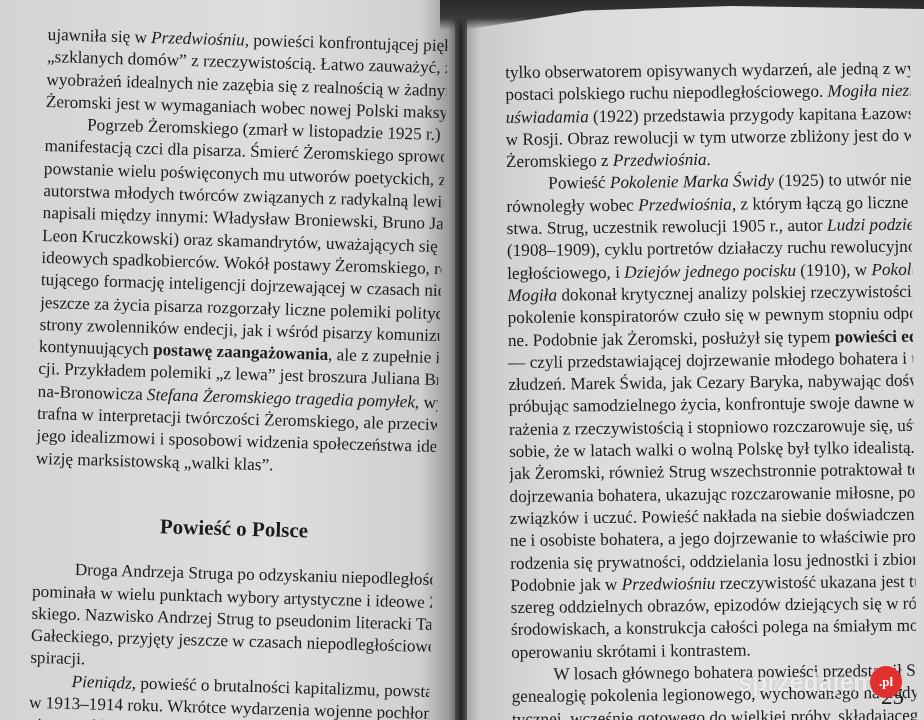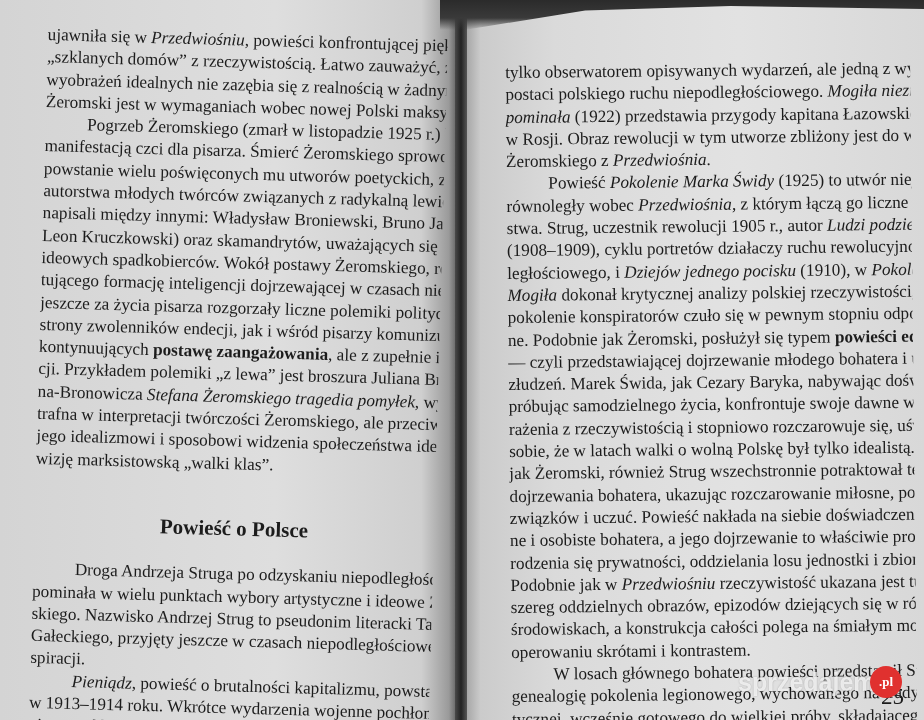--- a/index.html
+++ b/index.html
@@ -116,21 +116,21 @@
           <span class="line">pisarza, skłaniając go ku problematyce niepodległościowej — po-</span>
         </div>
       </div>
   </div>
 
   <div class="col col-right">
     <div id="right-pre">
         <div class="para">
           <span class="line">tylko obserwatorem opisywanych wydarzeń, ale jedną z wybitnych</span>
           <span class="line">postaci polskiego ruchu niepodległościowego. <i>Mogiła nieznanego</i></span>
-          <span class="line"><i>pominała</i> (1922) przedstawia przygody kapitana Łazowskiego, jeńca</span>
+          <span class="line"><i>uświadamia</i> (1922) przedstawia przygody kapitana Łazowskiego, jeńca</span>
           <span class="line">w Rosji. Obraz rewolucji w tym utworze zbliżony jest do wizji</span>
           <span class="line">Żeromskiego z <i>Przedwiośnia</i>.</span>
         </div>
         <div class="para">
           <span class="line" style="text-indent: 42px;">Powieść <i>Pokolenie Marka Świdy</i> (1925) to utwór niejako</span>
           <span class="line">równoległy wobec <i>Przedwiośnia</i>, z którym łączą go liczne podobień-</span>
           <span class="line">stwa. Strug, uczestnik rewolucji 1905 r., autor <i>Ludzi podziemnych</i></span>
           <span class="line">(1908–1909), cyklu portretów działaczy ruchu rewolucyjno-niepod-</span>
           <span class="line">ległościowego, i <i>Dziejów jednego pocisku</i> (1910), w <i>Pokoleniu Marka</i></span>
           <span class="line"><i>Mogiła</i> dokonał krytycznej analizy polskiej rzeczywistości, za którą</span>

